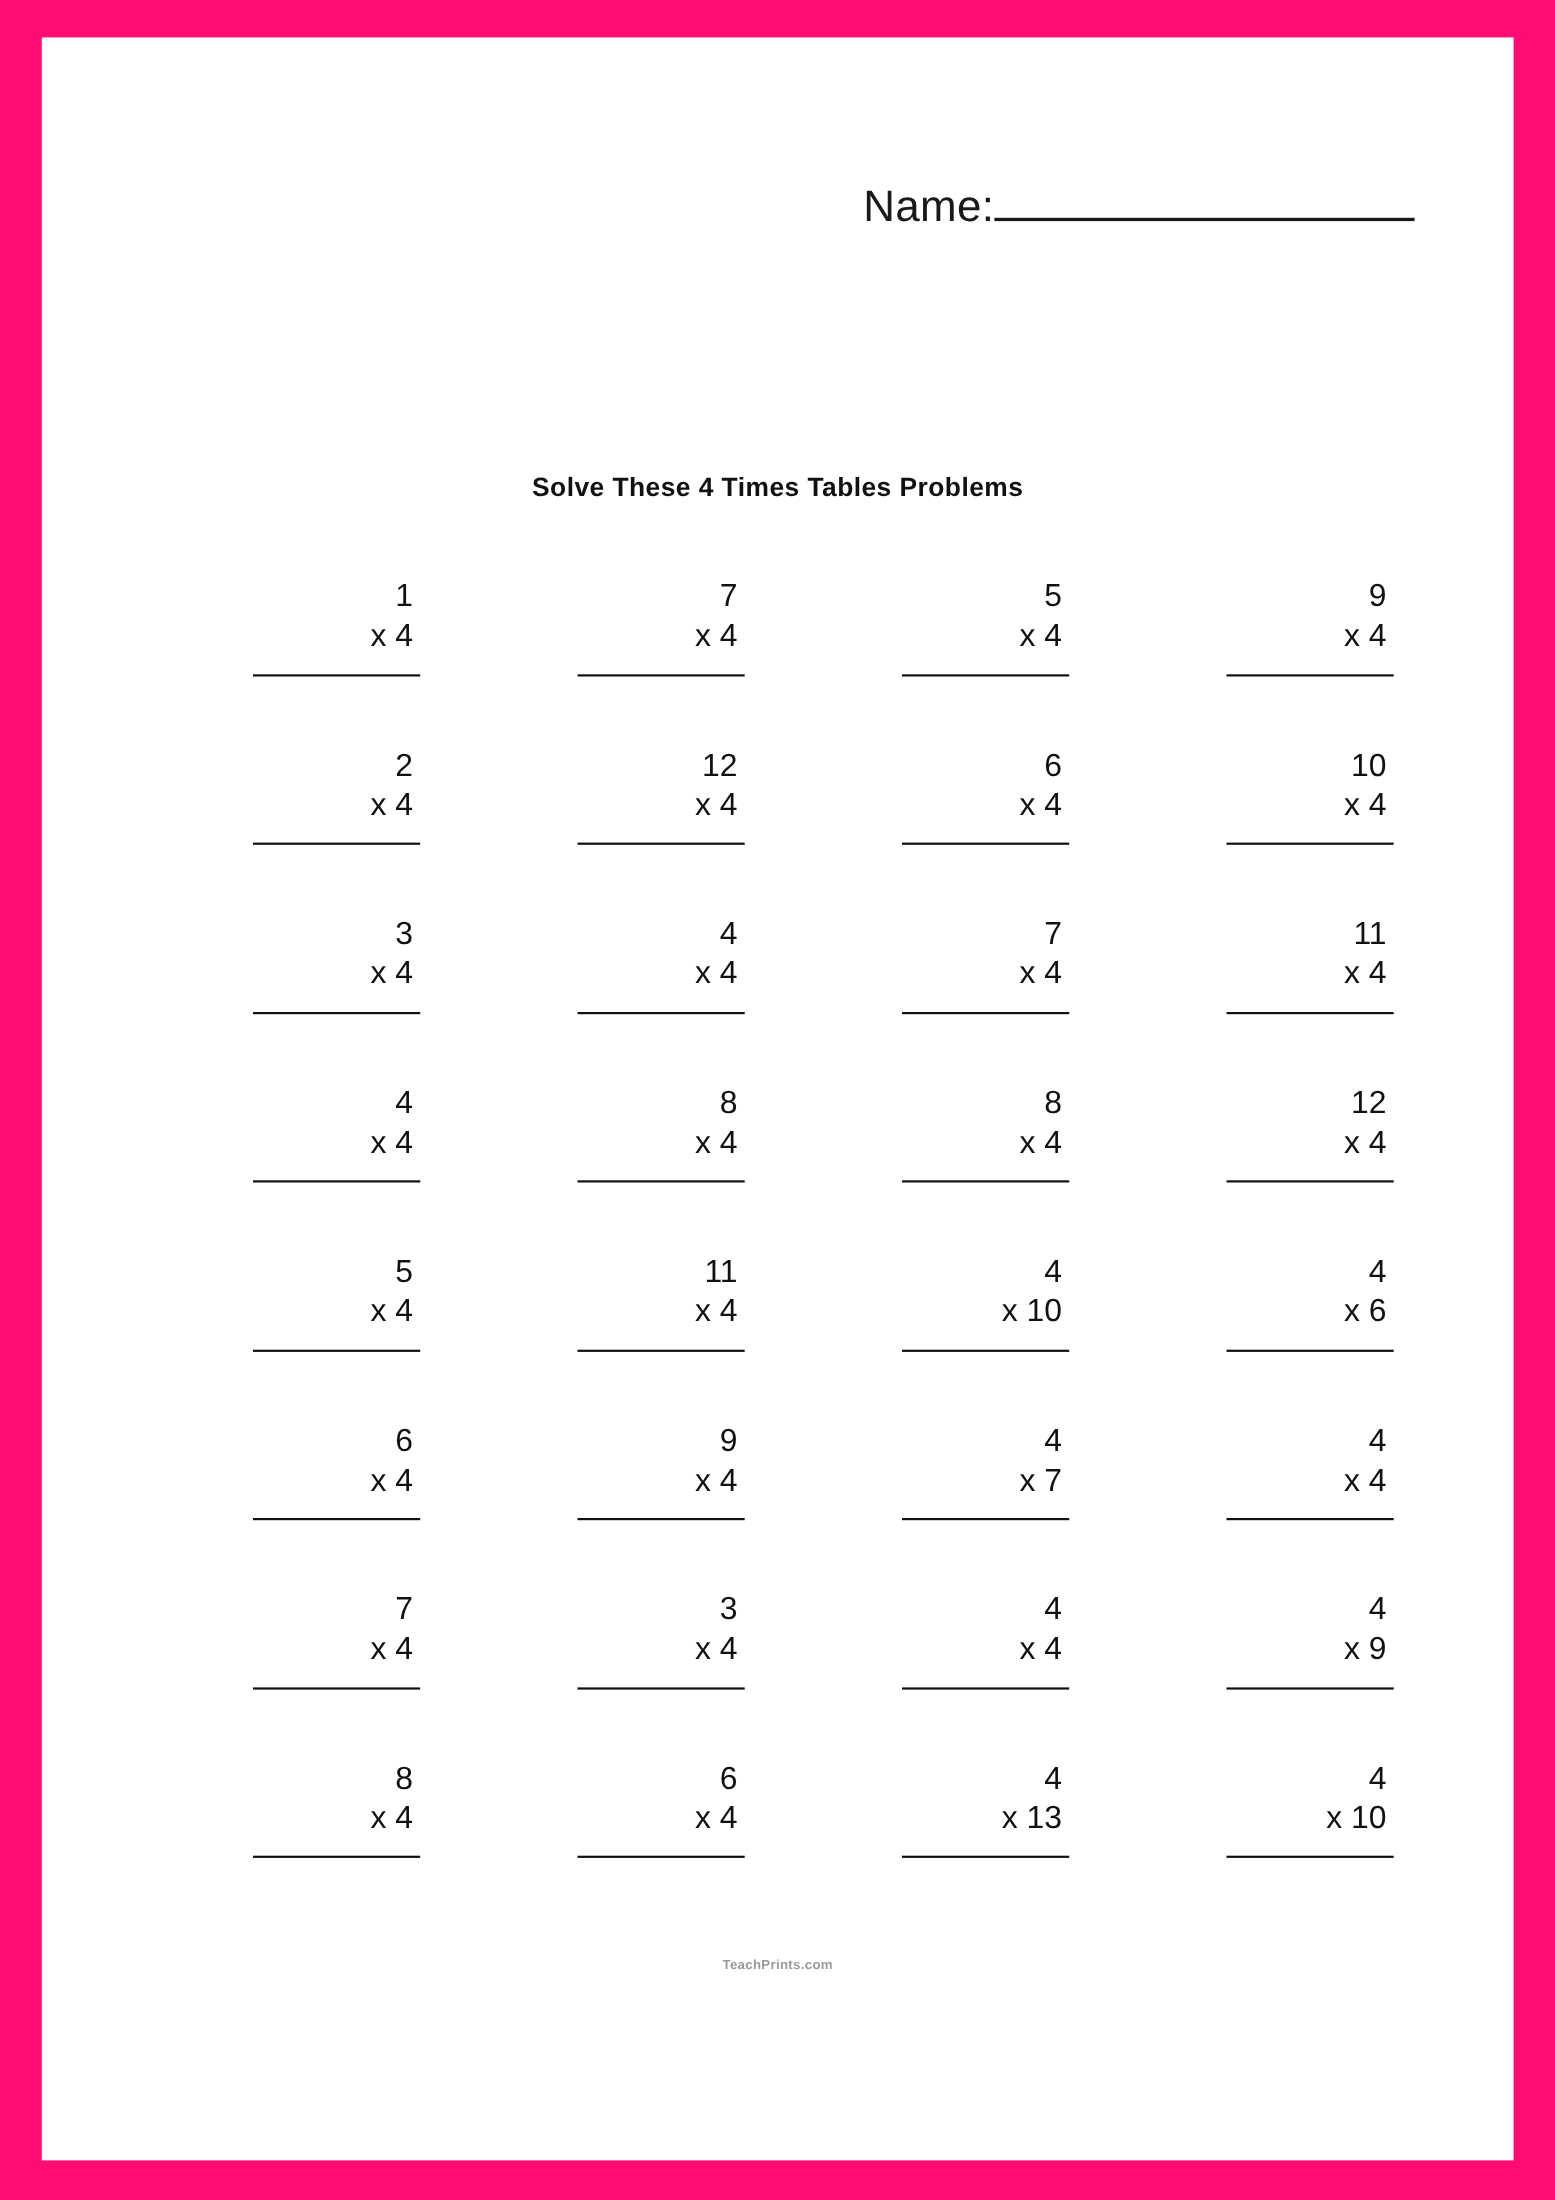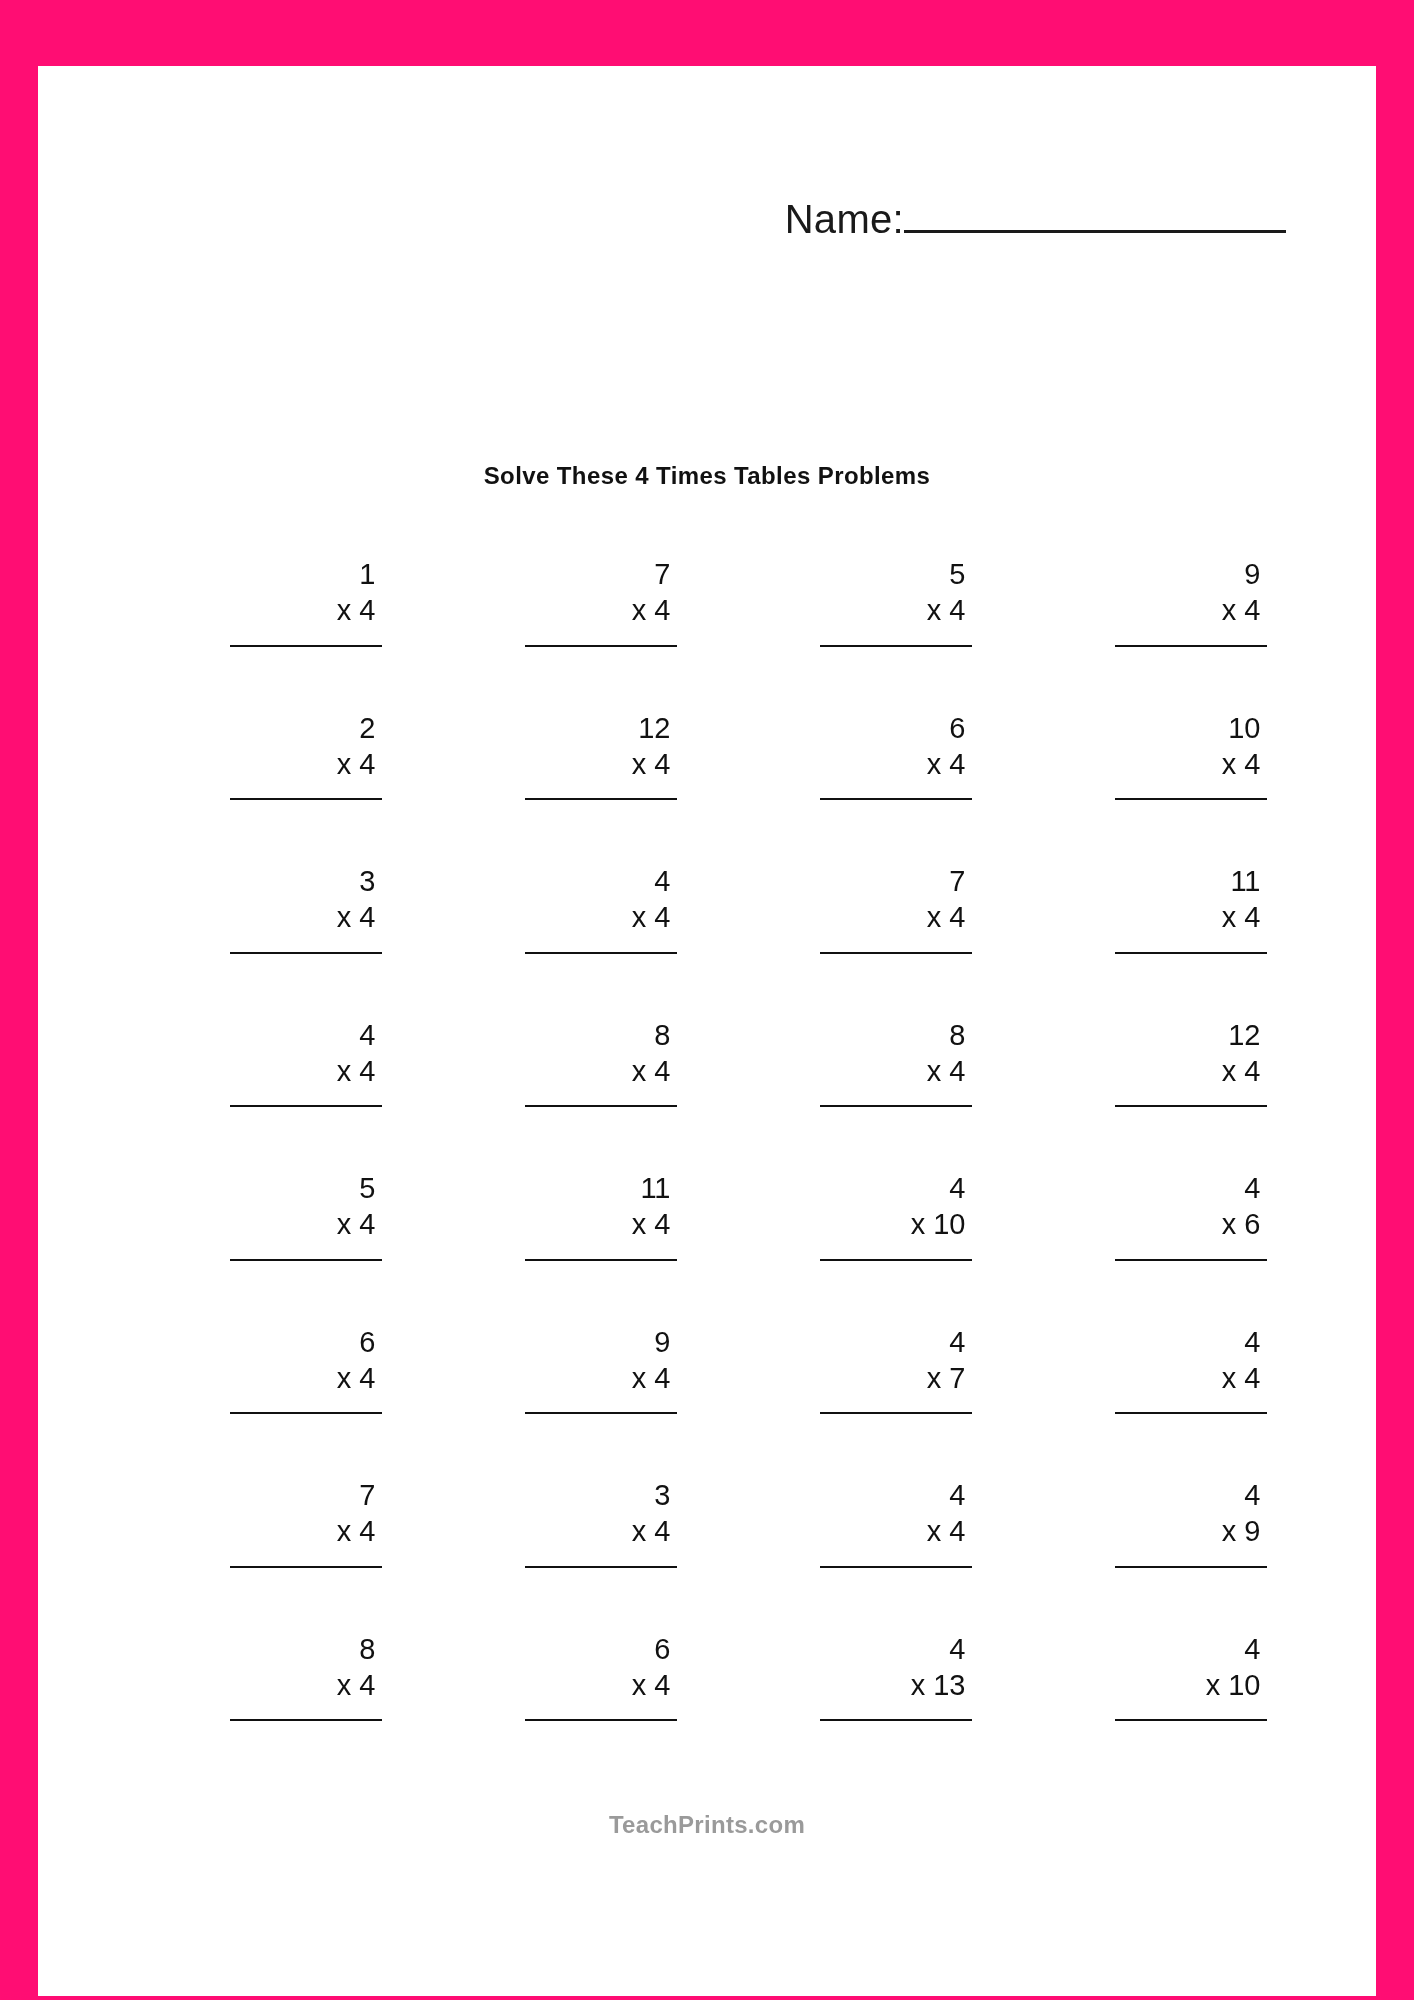--- a/index.html
+++ b/index.html
@@ -13,21 +13,20 @@
     font-family: "Liberation Sans", sans-serif;
     overflow: hidden;
   }
   .page {
     position: absolute;
     left: 38px;
     top: 34px;
     width: 1338px;
     height: 1930px;
     background: #ffffff;
-    margin-top: 32px;
   }
   .name-row {
     position: absolute;
     right: 90px;
     top: 128px;
     display: flex;
     align-items: baseline;
     font-size: 40px;
     color: #1a1a1a;
     letter-spacing: 0.3px;
@@ -93,21 +92,21 @@
     border-bottom: 2px solid #111111;
     line-height: 1.25;
     box-sizing: border-box;
   }
   .footer {
     position: absolute;
     left: 0;
     right: 0;
     top: 1745px;
     text-align: center;
-    font-size: 24px;
+    font-size: 12px;
     font-weight: bold;
     color: #9a9a9a;
     letter-spacing: 0.3px;
   }
 </style>
 </head>
 <body>
 
 <div class="page">
 

